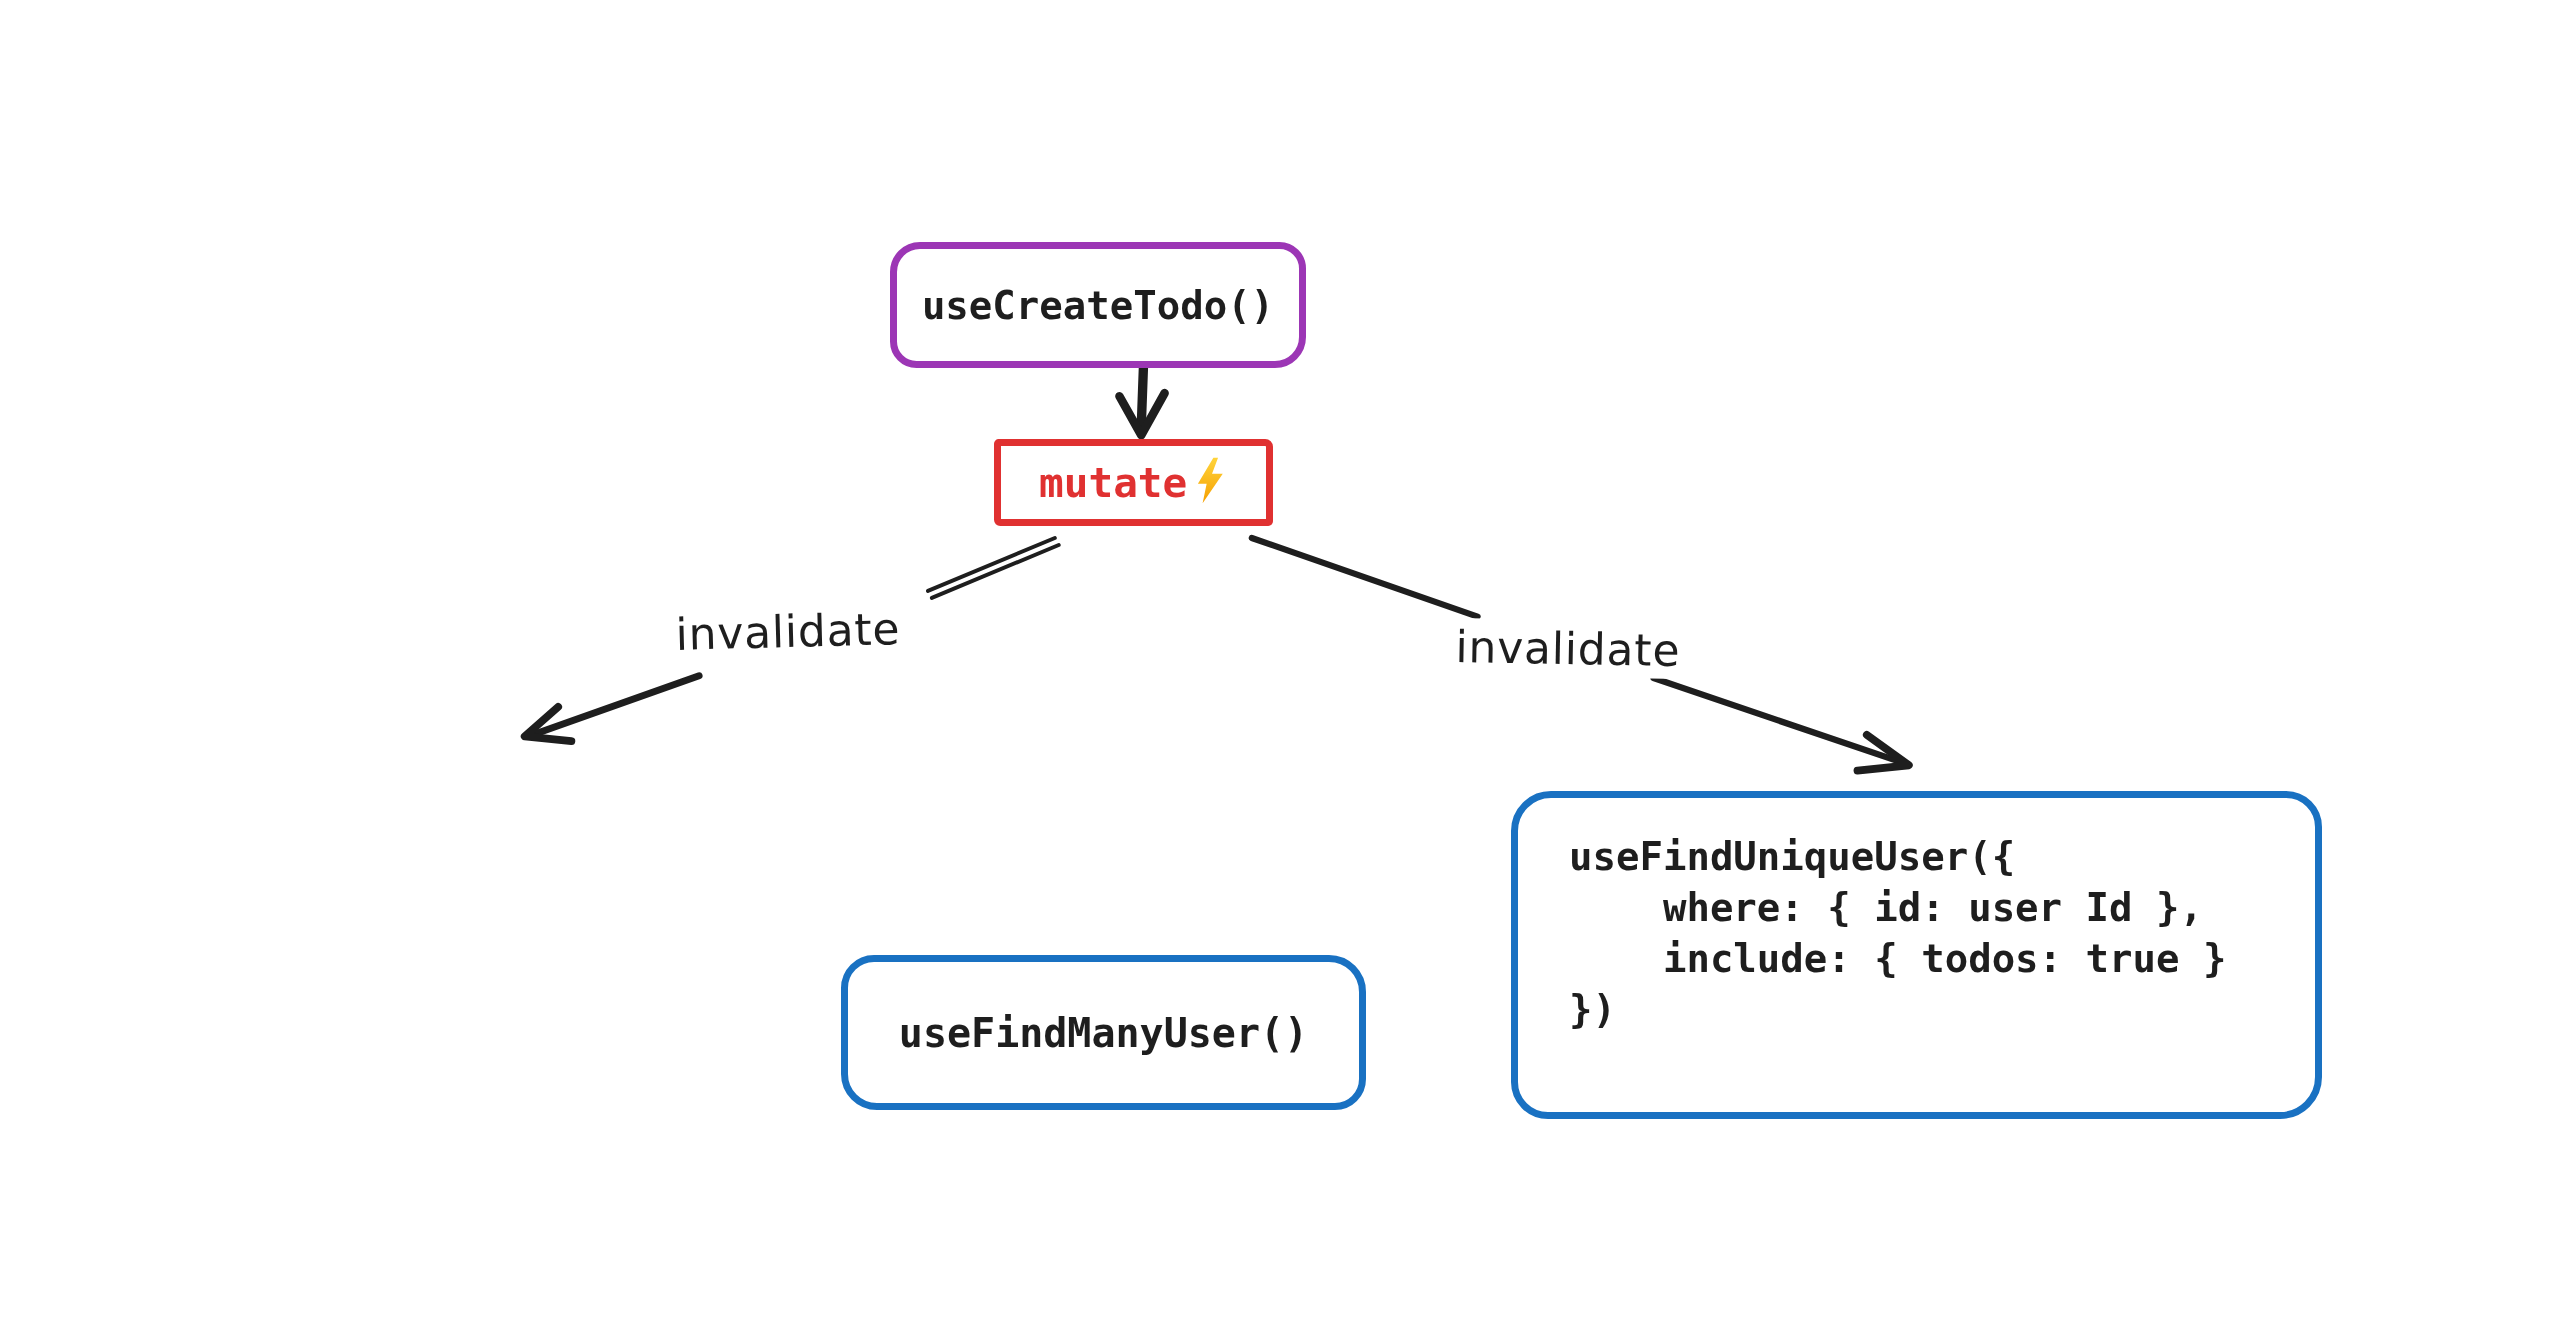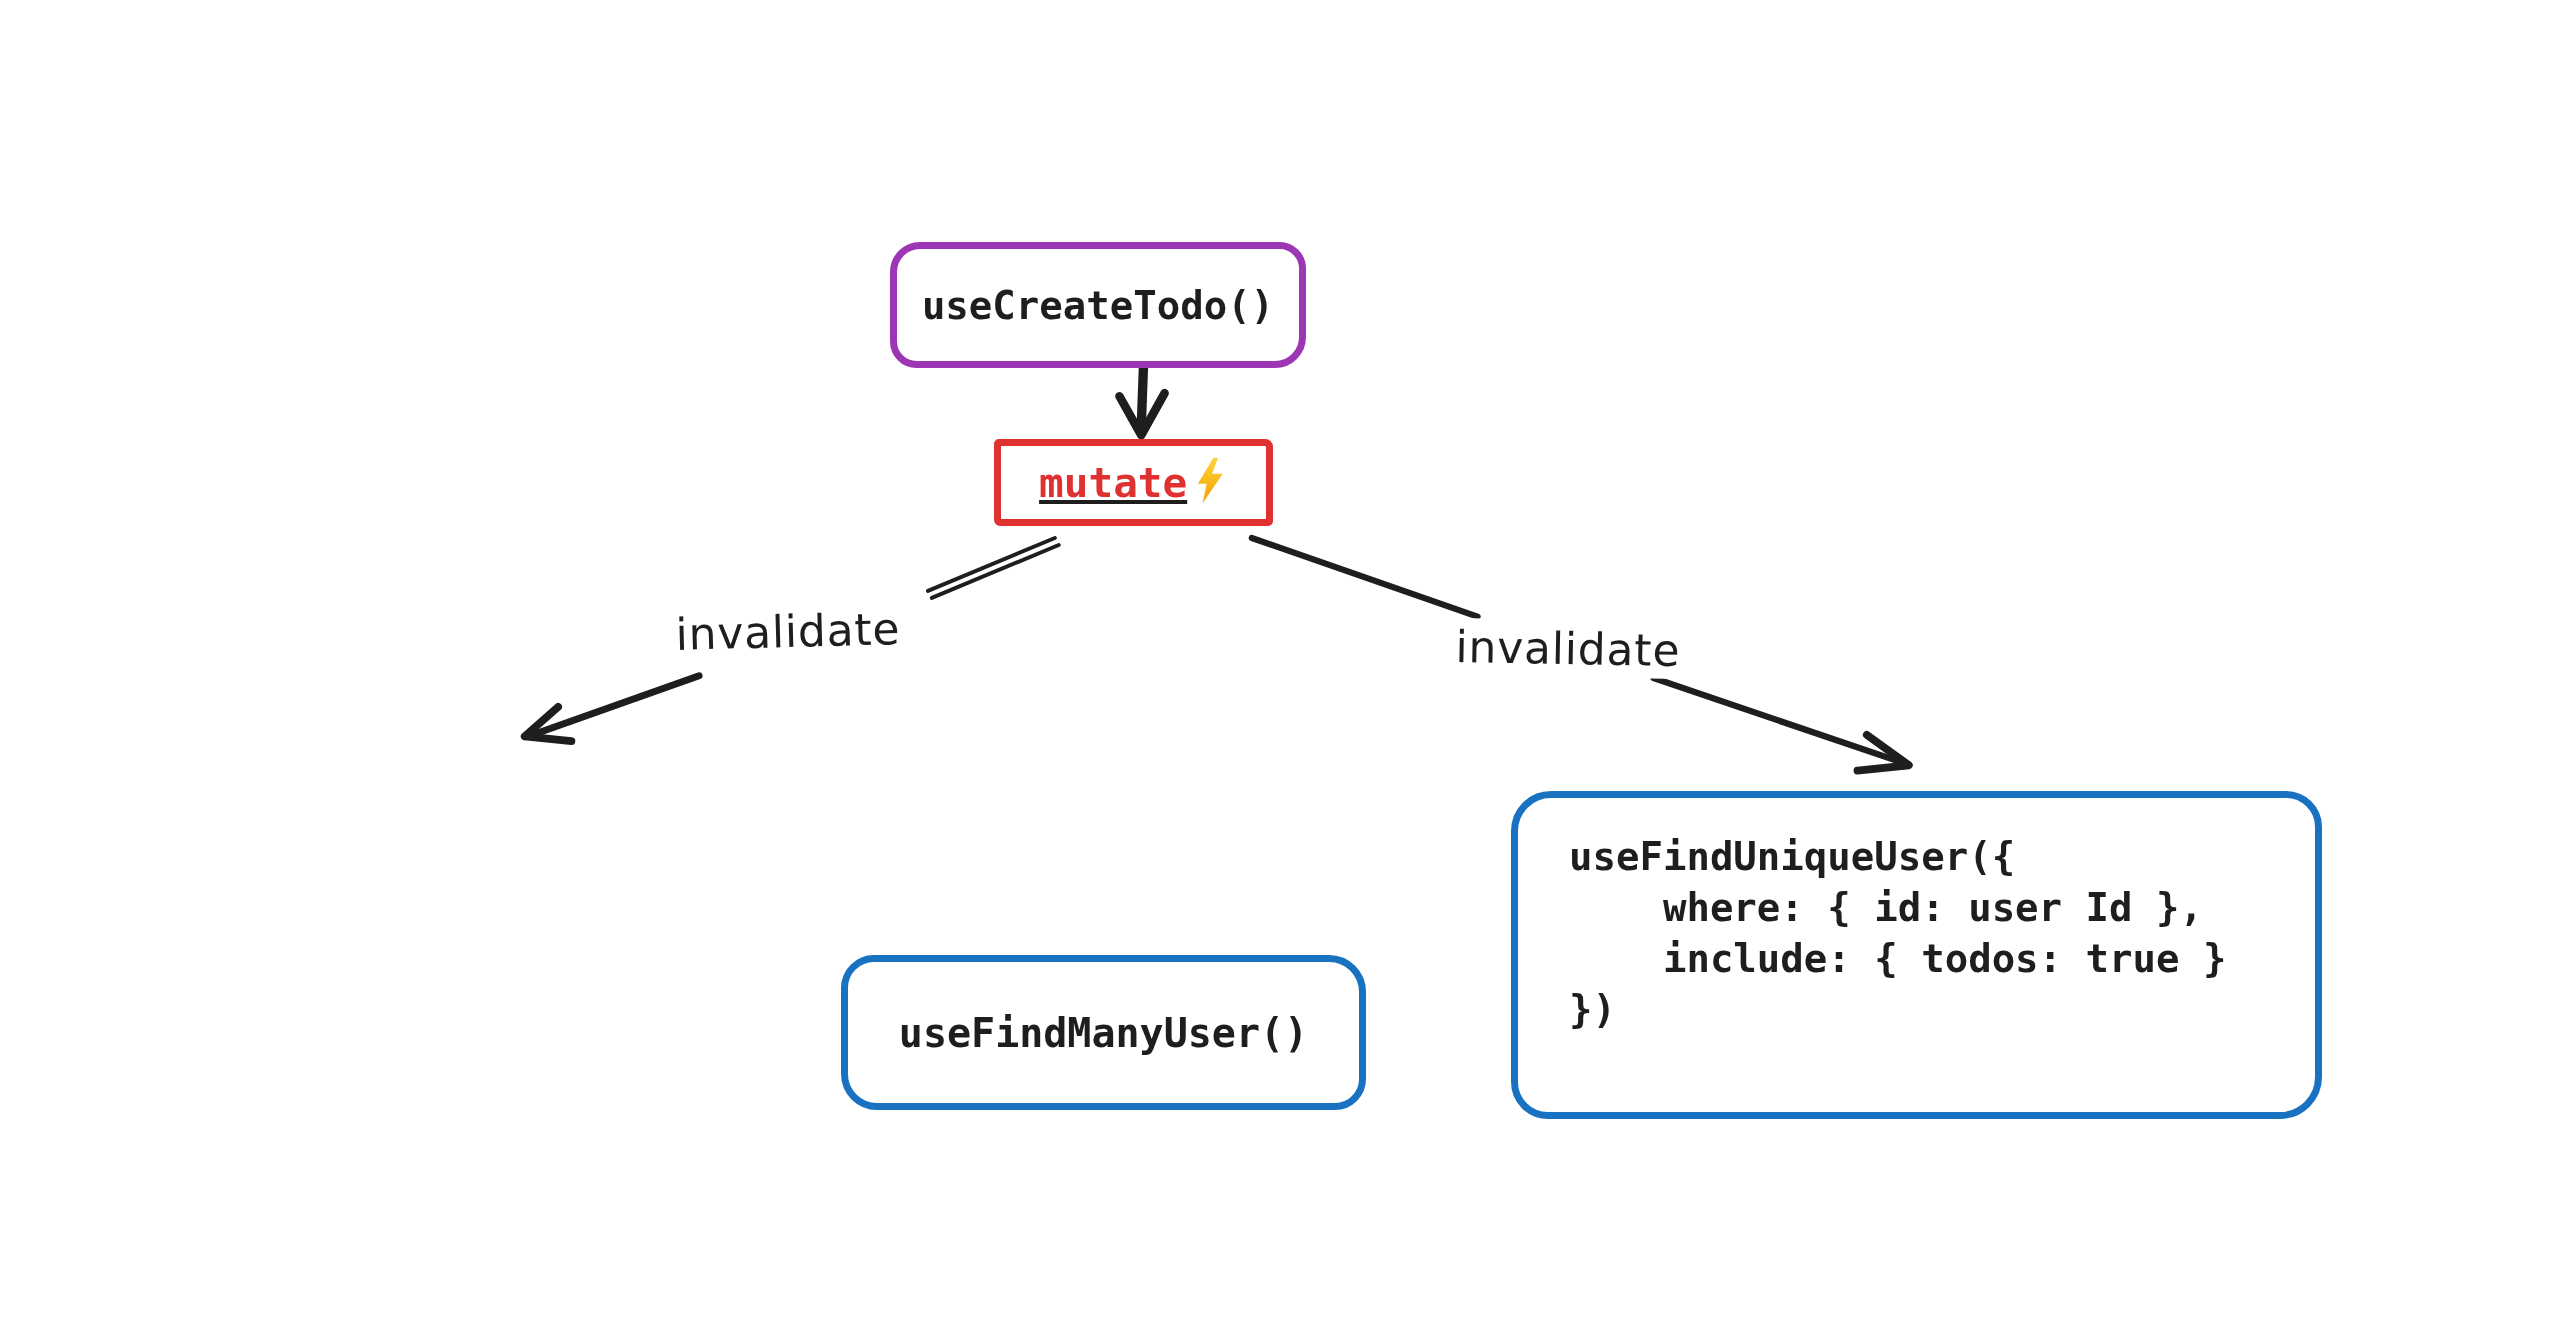--- a/index.html
+++ b/index.html
@@ -129,21 +129,21 @@
       <path d="M1608,691 L1898,792" stroke-width="8" stroke="#1e1e1e"></path>
       <path d="M2124,871 L2448,981" stroke-width="8" stroke="#1e1e1e"></path>
       <path d="M2398,944 L2452,983 L2386,990" stroke-width="10" stroke="#1e1e1e"></path>
     </g>
   </svg>
 
   <div class="node node-create-todo" style="border-color: rgb(156, 54, 181);">
     <span style="color: rgb(30, 30, 30);">useCreateTodo()</span>
   </div>
 
-  <div class="node node-mutate" style="border-color: rgb(224, 49, 49); text-decoration: underline;">
+  <div class="node node-mutate" style="border-color: rgb(224, 49, 49);">
     <span style="color: rgb(224, 49, 49);">mutate</span>
     <svg class="bolt-icon" viewBox="0 0 100 140" xmlns="http://www.w3.org/2000/svg">
       <defs>
         <linearGradient id="boltGrad" x1="0" y1="0" x2="0" y2="1">
           <stop offset="0" stop-color="#ffd43b"></stop>
           <stop offset="1" stop-color="#f59f00"></stop>
         </linearGradient>
       </defs>
       <path d="M60,2 L14,80 L40,80 L28,138 L88,50 L56,50 L74,2 Z" fill="url(#boltGrad)"></path>
     </svg>

